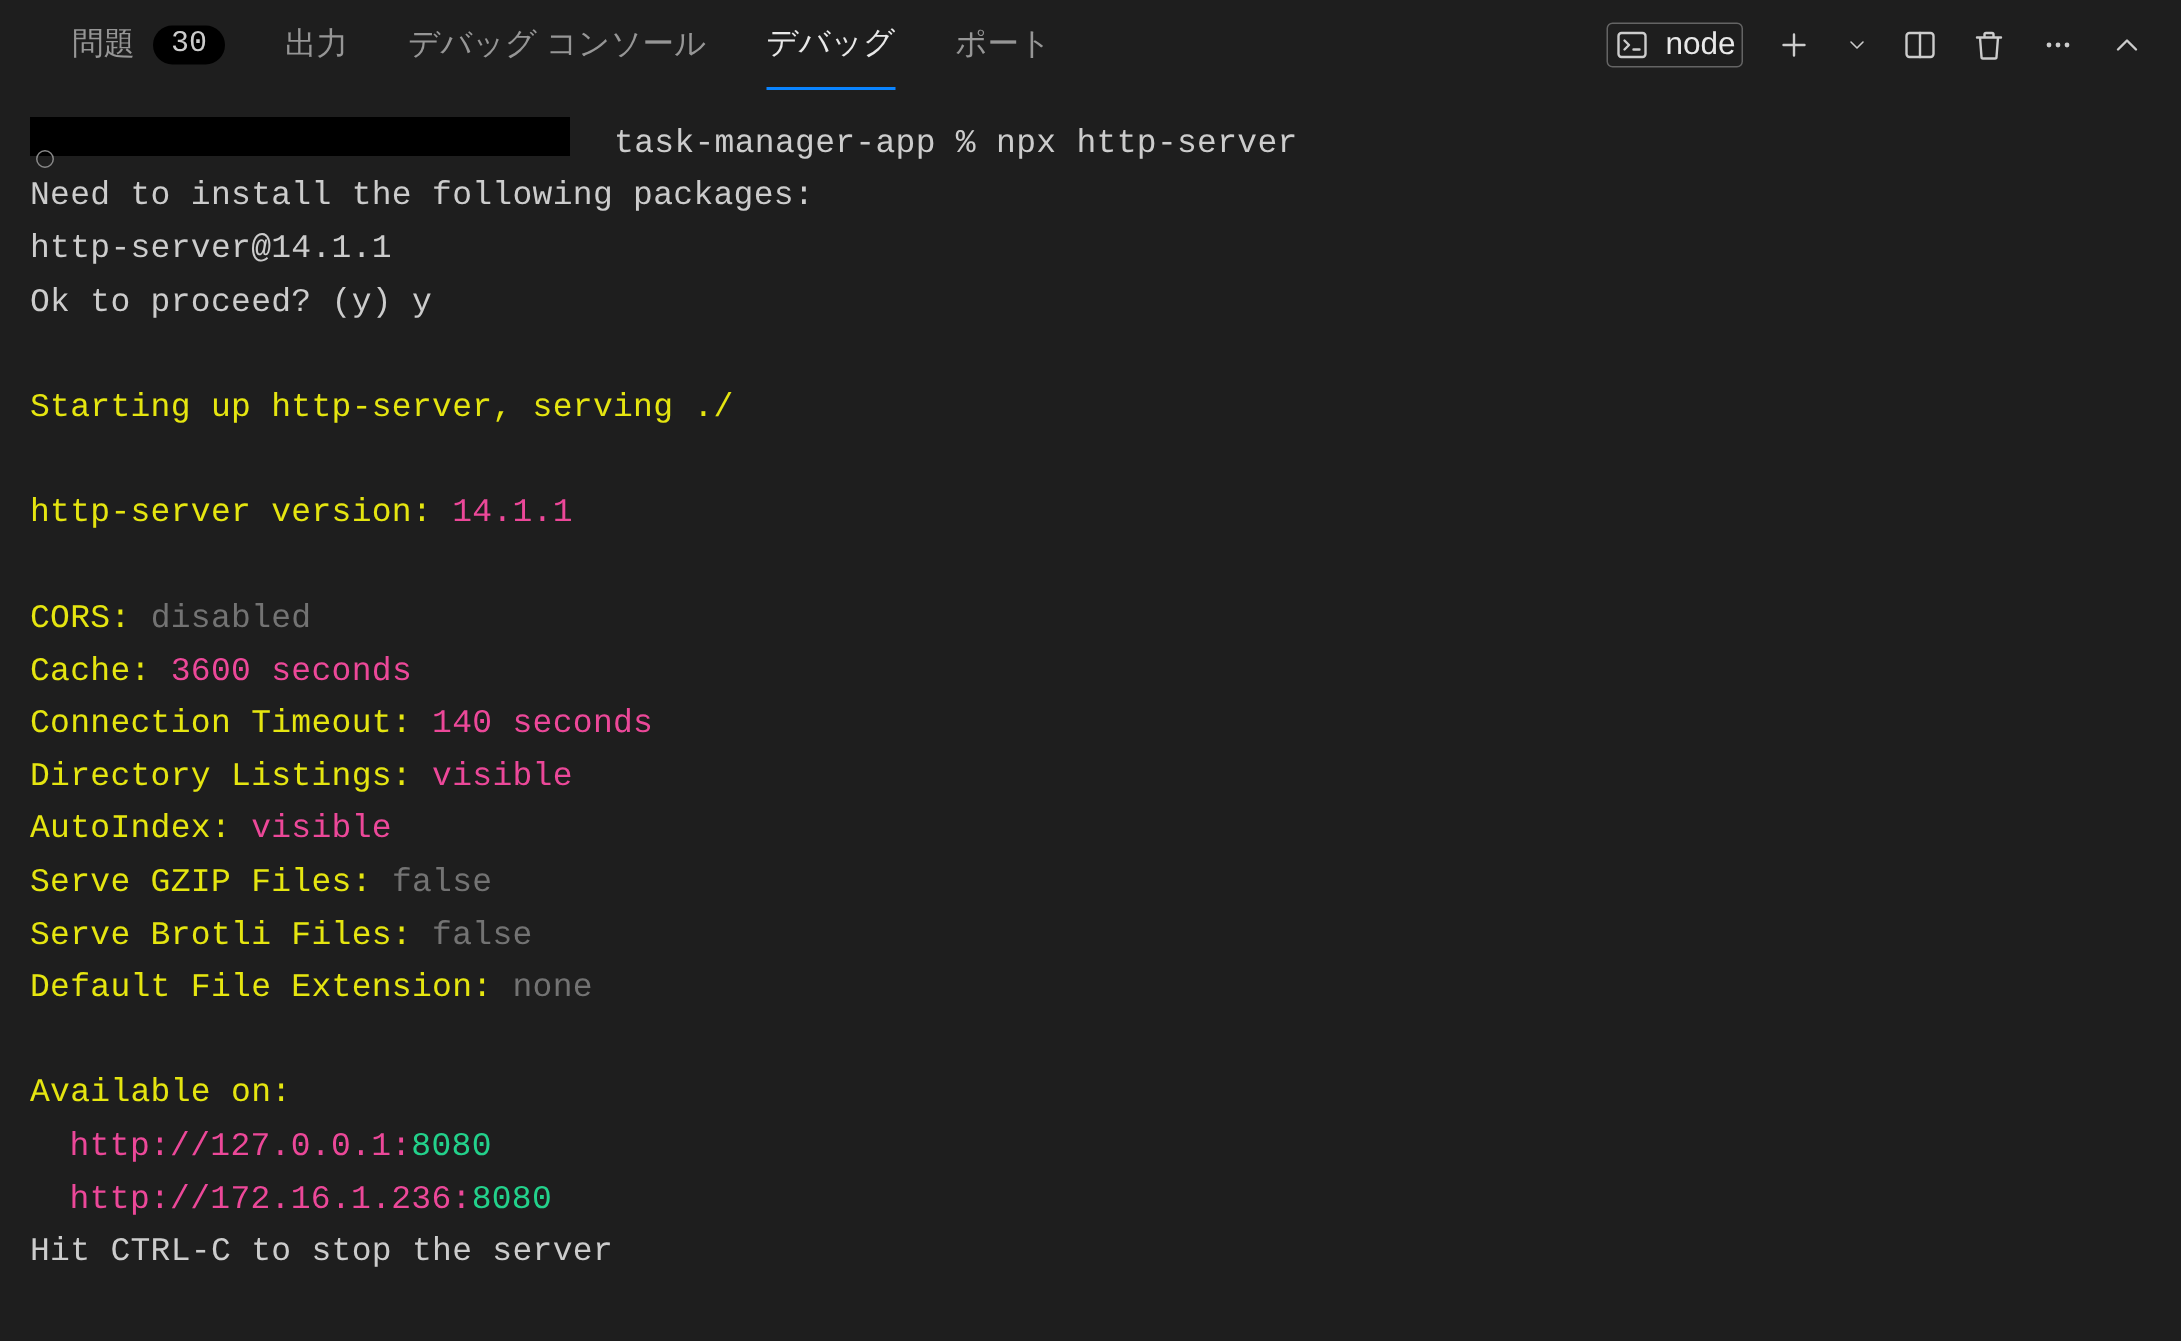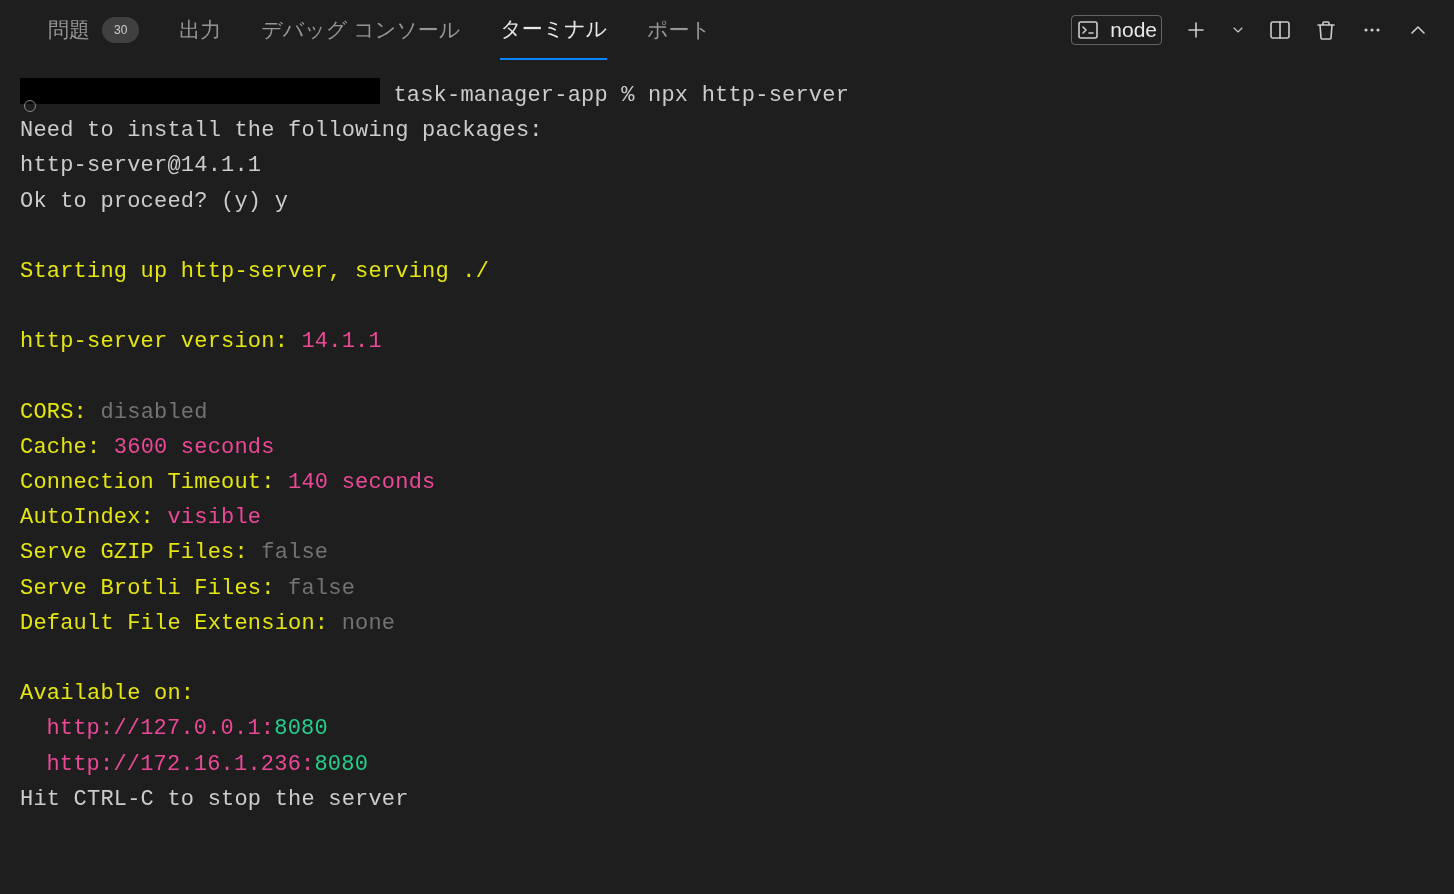--- a/index.html
+++ b/index.html
@@ -30,26 +30,27 @@
       gap: 12px;
       cursor: pointer;
       height: 60px;
       line-height: 60px;
     }
     .tab.active {
       color: #e8e8e8;
       border-bottom: 2px solid #0a84ff;
     }
     .badge {
-      background: #404040;
+      background: #000000;
       color: #cccccc;
       border-radius: 14px;
       padding: 2px 12px;
-      font-size: 12px;
+      font-size: 20px;
       line-height: 22px;
+      font-family: Liberation Mono, monospace;
     }
     .panel-actions {
       position: absolute;
       right: 24px;
       display: flex;
       align-items: center;
       gap: 22px;
       color: #cccccc;
     }
     .shell-chip {
@@ -79,21 +80,21 @@
     }
     .gutter-dot {
       position: absolute;
       left: 24px;
       top: 100px;
       width: 12px;
       height: 12px;
       border: 1.5px solid #888;
       border-radius: 50%;
     }
-    .line { white-space: pre; }
+    .line { white-space: pre; gap: 16px; }
     .yellow { color: #e5e510; }
     .blue { color: #ec4899; }
     .red { color: #737373; }
     .green { color: #23d18b; }
     .indent { padding-left: 2ch; }
     .prompt-row { display:flex; }
     .redacted {
       background:#000;
       display:inline-block;
       width: 360px;
@@ -109,21 +110,21 @@
     <span>問題</span>
     <span class="badge">30</span>
   </div>
   <div class="tab">
     <span>出力</span>
   </div>
   <div class="tab">
     <span>デバッグ コンソール</span>
   </div>
   <div class="tab active">
-    <span>ターミナル</span>
+    <span>デバッグ</span>
   </div>
   <div class="tab">
     <span>ポート</span>
   </div>
 
   <div class="panel-actions">
     <div class="shell-chip">
       <svg class="icon-svg" viewBox="0 0 24 24">
         <rect x="3" y="4" width="18" height="16" rx="2"></rect>
         <path d="M7 9l3 3-3 3M13 15h4"></path>
@@ -179,20 +180,21 @@
 
   <div class="line"><span class="yellow">Starting up http-server, serving </span><span class="yellow">./</span></div>
   <div class="line">&nbsp;</div>
 
   <div class="line"><span class="yellow">http-server version: </span><span class="blue">14.1.1</span></div>
   <div class="line">&nbsp;</div>
 
   <div class="line"><span class="yellow">CORS: </span><span class="red">disabled</span></div>
   <div class="line"><span class="yellow">Cache: </span><span class="blue">3600 seconds</span></div>
   <div class="line"><span class="yellow">Connection Timeout: </span><span class="blue">140 seconds</span></div>
+  <div class="line"><span class="yellow">Directory Listings: </span><span class="blue">visible</span></div>
   <div class="line"><span class="yellow">AutoIndex: </span><span class="blue">visible</span></div>
   <div class="line"><span class="yellow">Serve GZIP Files: </span><span class="red">false</span></div>
   <div class="line"><span class="yellow">Serve Brotli Files: </span><span class="red">false</span></div>
   <div class="line"><span class="yellow">Default File Extension: </span><span class="red">none</span></div>
   <div class="line">&nbsp;</div>
 
   <div class="line yellow">Available on:</div>
   <div class="line indent"><span class="blue">http://127.0.0.1:</span><span class="green">8080</span></div>
   <div class="line indent"><span class="blue">http://172.16.1.236:</span><span class="green">8080</span></div>
   <div class="line">Hit CTRL-C to stop the server</div>

